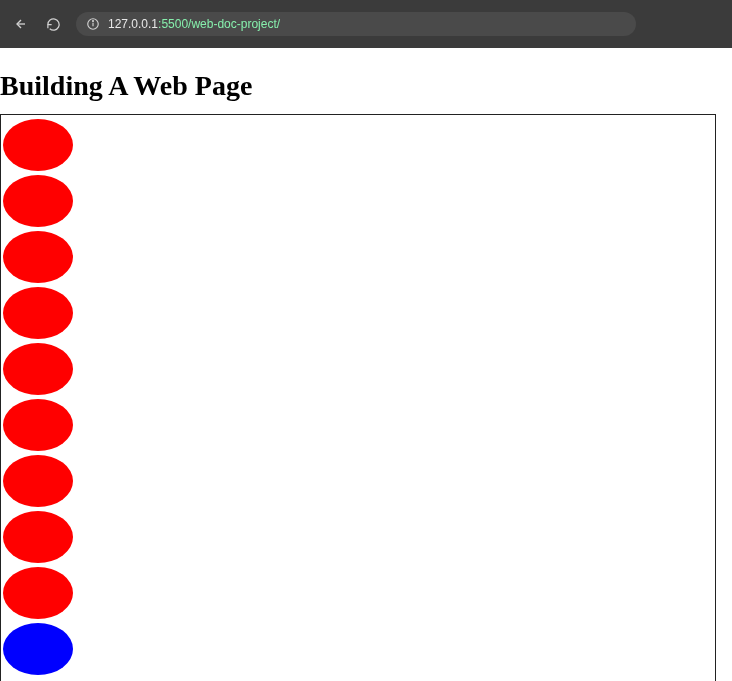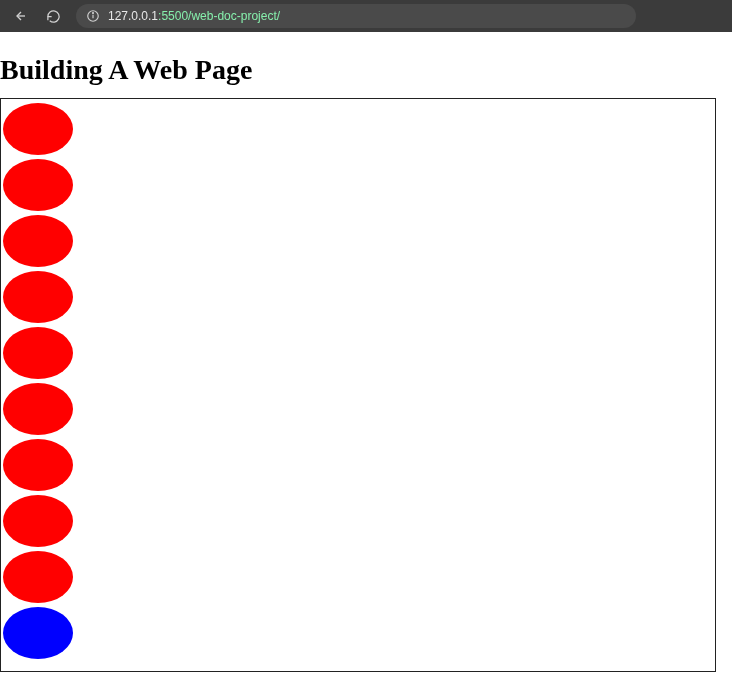--- a/index.html
+++ b/index.html
@@ -9,21 +9,21 @@
     }
     body {
       font-family: "Times New Roman", Times, serif;
       background: #ffffff;
       width: 732px;
       height: 681px;
       overflow: hidden;
     }
     .browser-bar {
       background: #3b3b3b;
-      height: 32px;
+      height: 48px;
       display: flex;
       align-items: center;
       padding: 0 8px;
       gap: 12px;
       color: #d0d0d0;
     }
     .nav-btn {
       display: inline-flex;
       align-items: center;
       justify-content: center;

